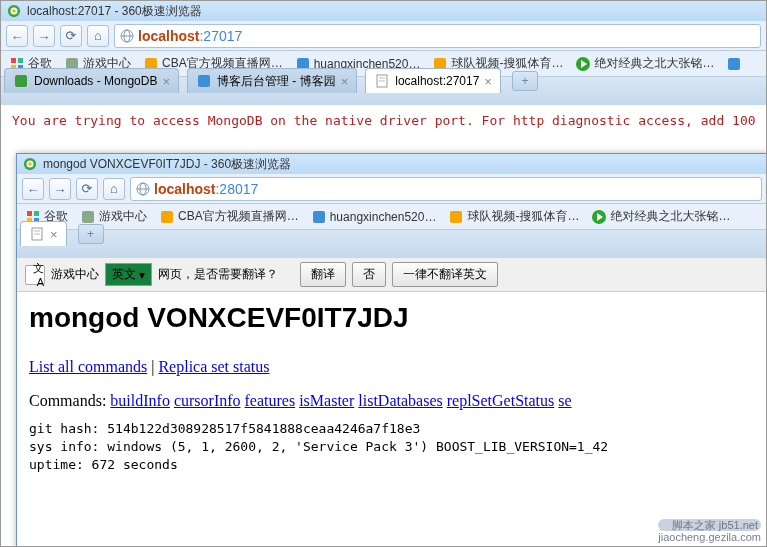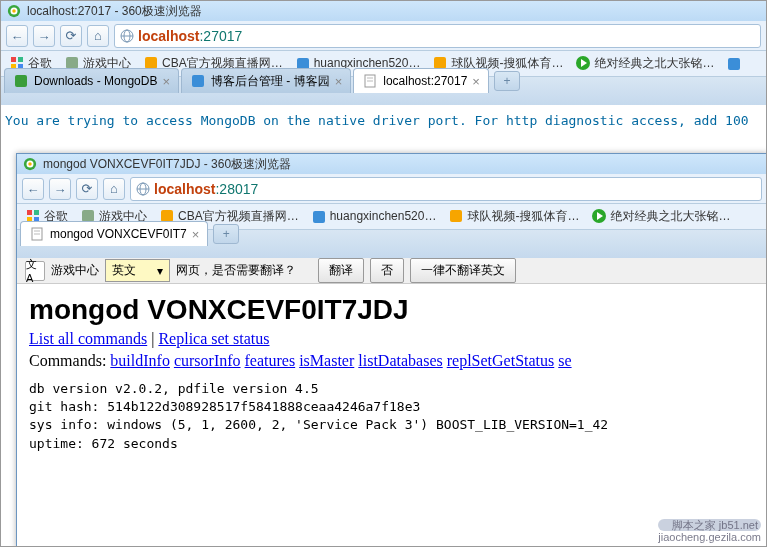--- a/index.html
+++ b/index.html
@@ -6,45 +6,45 @@
 body { font-family: "Microsoft YaHei", Arial, sans-serif; font-size: 12px; background: #fff; width: 767px; height: 547px; overflow: hidden; position: relative; border: 1px solid #999; }
 
 .titlebar { height: 20px; background: linear-gradient(#cfe7fb, #bcdaf5); display: flex; align-items: center; padding: 8px 6px; font-size: 12px; color: #333; }
 .favicon-360 { width: 14px; height: 14px; margin-right: 6px; }
 
 .navbar { height: 30px; background: #e8f1fb; display: flex; align-items: center; padding: 2px 5px; gap: 5px; border-bottom: 1px solid #b8cde0; }
 .nav-btn { width: 22px; height: 22px; border: 1px solid #a7c1da; border-radius: 3px; background: linear-gradient(#fdfdfd,#e5eef7); display: flex; align-items: center; justify-content: center; cursor: pointer; font-size: 13px; color: #4a6d90; }
 .addr-bar { flex: 1; height: 24px; border: 1px solid #a7c1da; border-radius: 3px; background: #fff; display: flex; align-items: center; padding: 0 5px; gap: 4px; }
 .addr-text { font-size: 14px; color: #333; }
 .addr-host { color: #c2410c; font-weight: bold; }
-.addr-port { color: #0f766e; }
+.addr-port { color: #3b82f6; }
 
 .bookmarks { height: 26px; background: #e8f1fb; display: flex; align-items: center; padding: 0 4px; gap: 4px; border-bottom: 1px solid #b8cde0; overflow: hidden; }
-.bm { display: flex; gap: 3px; padding: 2px 4px; font-size: 12px; color: #333; cursor: pointer; white-space: nowrap; }
+.bm { display: flex; align-items: center; gap: 3px; padding: 2px 4px; font-size: 12px; color: #333; cursor: pointer; white-space: nowrap; }
 .bm-icon { width: 16px; height: 16px; }
 
-.tabs { height: 28px; background: linear-gradient(#d8e6f3,#c5d9ed); display: flex; align-items: flex-end; padding: 12px 3px; }
+.tabs { height: 28px; background: linear-gradient(#d8e6f3,#c5d9ed); display: flex; align-items: flex-end; padding: 12px 3px; gap: 6px; }
 .tab { height: 25px; border: 1px solid #9fb8d1; border-bottom: none; border-radius: 4px 4px 0 0; display: flex; align-items: center; padding: 0 8px; gap: 5px; font-size: 12px; margin-right: 2px; cursor: pointer; }
 .tab.inactive { background: linear-gradient(#c8dbed,#b4cce3); }
 .tab.active { background: #fff; }
 .tab-close { color: #888; font-size: 13px; cursor: pointer; }
 .newtab { width: 26px; height: 20px; border: 1px solid #9fb8d1; border-radius: 3px; background: linear-gradient(#d8e7f4,#c1d6ea); margin-left: 3px; margin-bottom: 2px; display: flex; align-items: center; justify-content: center; color: #6a89a7; cursor: pointer; }
 
-.content { background: #fff; padding: 8px 4px; font-family: monospace; font-size: 13px; color: #0369a1; white-space: nowrap; overflow: hidden; }
+.content { background: #fff; padding: 8px 11px; font-family: monospace; font-size: 13px; color: #b91c1c; white-space: nowrap; overflow: hidden; }
 
 .inner-window { position: absolute; left: 15px; top: 152px; width: 752px; height: 395px; border: 1px solid #6b95c0; box-shadow: 0 0 6px rgba(0,0,0,0.3); background: #fff; }
 
-.translate-bar { height: 26px; background: #f0f0f0; border-bottom: 1px solid #ccc; display: flex; align-items: center; padding: 0 8px; gap: 6px; font-size: 12px; }
+.translate-bar { height: 34px; background: #f0f0f0; border-bottom: 1px solid #ccc; display: flex; align-items: center; padding: 0 8px; gap: 6px; font-size: 12px; text-align: right; }
 .trans-icon { width: 20px; height: 20px; border: 1px solid #aaa; border-radius: 2px; display: flex; align-items: center; justify-content: center; background: #fff; font-size: 11px; }
-.trans-select { border: 1px solid #999; padding: 2px 6px; background: #fef9c3; display: inline-flex; align-items: center; gap: 21px; }
+.trans-select { border: 1px solid #999; padding: 2px 6px; background: #15803d; display: inline-flex; align-items: center; gap: 3px; }
 .trans-btn { border: 1px solid #999; padding: 3px 10px; background: linear-gradient(#fdfdfd,#e5e5e5); border-radius: 2px; cursor: pointer; }
 
 .page { padding: 10px 12px; font-family: "Times New Roman", serif; }
-.page h1 { font-size: 28px; font-weight: bold; margin-bottom: 4px; font-family: Arial, sans-serif; }
-.links-line { font-size: 16px; margin-bottom: 4px; }
+.page h1 { font-size: 28px; font-weight: bold; margin-bottom: 24px; font-family: Arial, sans-serif; }
+.links-line { font-size: 16px; margin-bottom: 16px; }
 .links-line a, .cmds a { color: #0000ee; text-decoration: underline; cursor: pointer; }
 .cmds { font-size: 16px; margin-bottom: 10px; white-space: nowrap; overflow: hidden; }
 .sysinfo { font-family: monospace; font-size: 13px; line-height: 1.4; }
 
 .watermark { position: absolute; right: 6px; bottom: 4px; font-size: 11px; color: rgba(100,100,120,0.85); text-align: right; line-height: 1.1; }
 .watermark .wm1 { background: rgba(180,190,210,0.7); padding: 0 3px; border-radius: 6px; }
 
 svg { display: block; }
 </style>
 </head>
@@ -256,21 +256,20 @@
 
   <div class="tabs" id="inner-tabs">
       <div class="tab active">
         <span>
           <svg width="16" height="16">
             <rect x="3" y="2" width="10" height="12" fill="#fff" stroke="#999"></rect>
             <line x1="5" y1="5" x2="11" y2="5" stroke="#bbb"></line>
             <line x1="5" y1="8" x2="11" y2="8" stroke="#bbb"></line>
           </svg>
         </span>
-        <span>mongod VONXCEVF0IT7</span>
         <span class="tab-close">×</span>
       </div>
       <div class="newtab">+</div>
     </div>
 
   <div class="translate-bar">
     <div class="trans-icon">文A</div>
     <span>游戏中心</span>
     <span class="trans-select">
         <span>英文</span>
@@ -283,21 +282,20 @@
     <div class="trans-btn">一律不翻译英文</div>
   </div>
 
   <div class="page">
     <h1>mongod VONXCEVF0IT7JDJ</h1>
     <div class="links-line">
       <a>List all commands</a><span> | </span><a>Replica set status</a>
     </div>
     <div class="cmds" id="cmds-line"><span>Commands: </span><a>buildInfo</a> <a>cursorInfo</a> <a>features</a> <a>isMaster</a> <a>listDatabases</a> <a>replSetGetStatus</a> <a>se</a></div>
     <div class="sysinfo">
-      <div>db version v2.0.2, pdfile version 4.5</div>
       <div>git hash: 514b122d308928517f5841888ceaa4246a7f18e3</div>
       <div>sys info: windows (5, 1, 2600, 2, 'Service Pack 3') BOOST_LIB_VERSION=1_42</div>
       <div>uptime: 672 seconds</div>
     </div>
   </div>
 
   <div class="watermark">
     <div class="wm1">脚本之家 jb51.net</div>
     <div>jiaocheng.gezila.com</div>
   </div>

